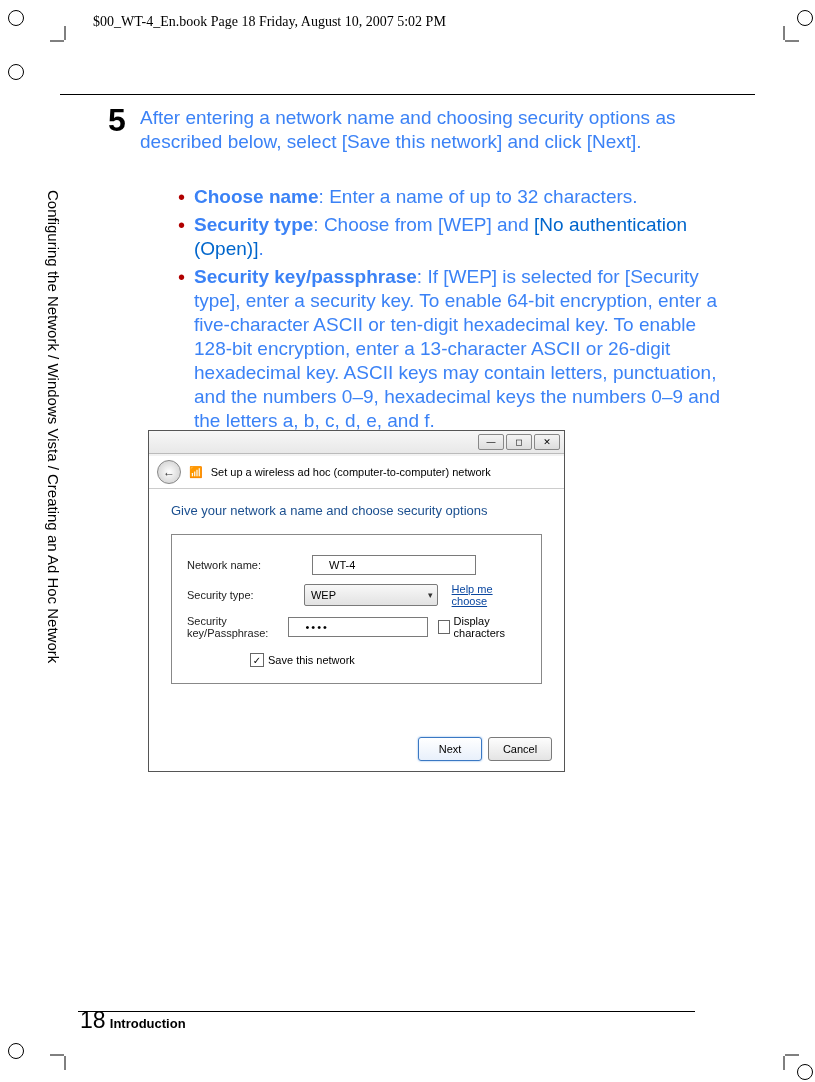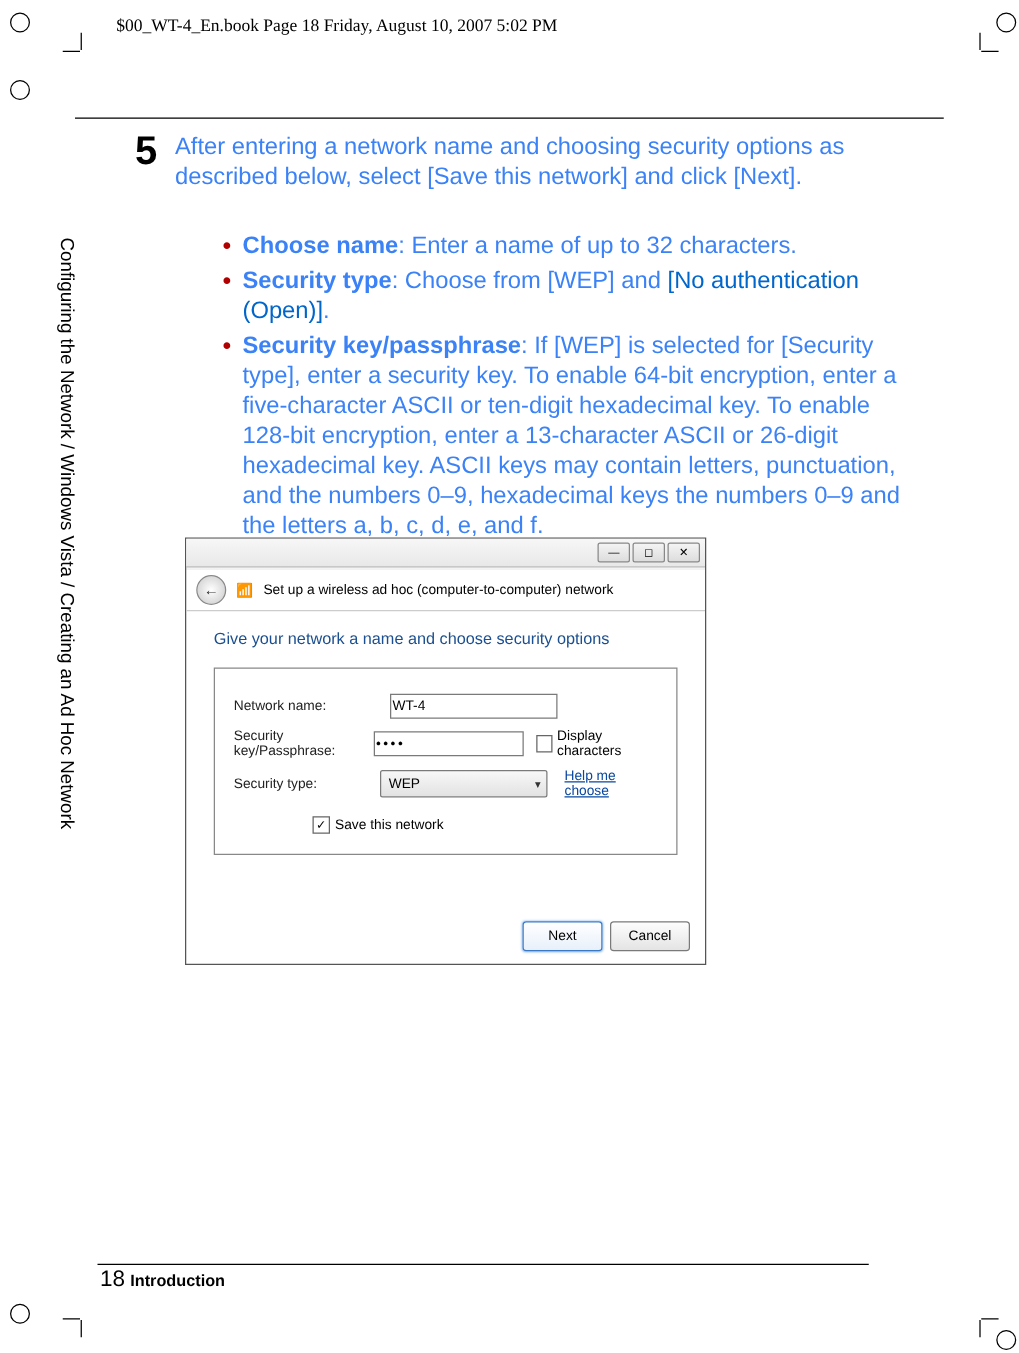--- a/index.html
+++ b/index.html
@@ -75,21 +75,21 @@
     transform-origin: left top;
     font-size:15px;
     font-family:"Segoe UI",Arial,sans-serif;
   }
   .footer {
     position:absolute;
     left:80px;
     bottom:48px;
     font-size:15px;
   }
-  .footer .pn { font-size:18px;margin-top:13px; }
+  .footer .pn { font-size:23px;margin-top:13px; }
   .footer .sec { font-weight:bold; font-size:13px; font-family:"Arial Narrow",Arial,sans-serif;}
   .footer-rule {
     position:absolute;
     left:78px; right:120px;
     bottom:70px;
     border-top:1px solid #000;
   }
 
   
   .window {
@@ -139,21 +139,21 @@
   .body-panel { padding:14px 22px 0 22px; }
   .subtitle { font-size:13px; color:#1b4f8f; margin-bottom:16px; }
   .formbox {
     border:1px solid #888;
     padding:12px 14px 16px 14px;
   }
   .row { display:flex; align-items:center; margin:8px 1px; font-size:11px; }
   .row .lbl { width:125px; color:#222; }
   .txtfield {
     width:130px;height:18px;border:1px solid #7a7a7a;
-    background:#fff;padding:0 1px;font-size:11px;
+    background:#fff;padding:0 16px;font-size:11px;
     display:flex;align-items:center;
   }
   .dropdown {
     width:130px;height:20px;border:1px solid #7a7a7a;
     background:linear-gradient(#f8f8f8,#e2e2e2);
     display:flex;align-items:center;justify-content:space-between;
     padding:0 4px 0 6px;font-size:11px;border-radius:2px;
   }
   .dd-arrow{font-size:9px;color:#333;}
   .link { color:#0a47a0; text-decoration:underline; font-size:11px; margin-left:14px;}
@@ -250,37 +250,37 @@
   <div class="body-panel">
     <div class="subtitle">Give your network a name and choose security options</div>
     <div class="formbox">
       <div class="row">
         <div class="lbl">Network name:</div>
         <div class="txtfield">
             <span>WT-4</span>
           </div>
       </div>
       <div class="row">
+        <div class="lbl">Security type:</div>
+        <div class="dropdown">
+          <span>WEP</span>
+          <span class="dd-arrow">▾</span>
+        </div>
+        <span class="link">Help me choose</span>
+      </div>
+      <div class="row">
         <div class="lbl">Security key/Passphrase:</div>
         <div class="txtfield">
             <span class="dots">••••</span>
           </div>
         <div class="chk" style="margin-left:10px;">
           <div class="chkbox"></div>
           <span>Display characters</span>
         </div>
       </div>
-      <div class="row">
-        <div class="lbl">Security type:</div>
-        <div class="dropdown">
-          <span>WEP</span>
-          <span class="dd-arrow">▾</span>
-        </div>
-        <span class="link">Help me choose</span>
-      </div>
       <div class="chk save-row">
         <div class="chkbox">
             <span>✓</span>
           </div>
         <span>Save this network</span>
       </div>
     </div>
   </div>
   <div class="btnbar">
     <div class="dlgbtn primary">Next</div>

